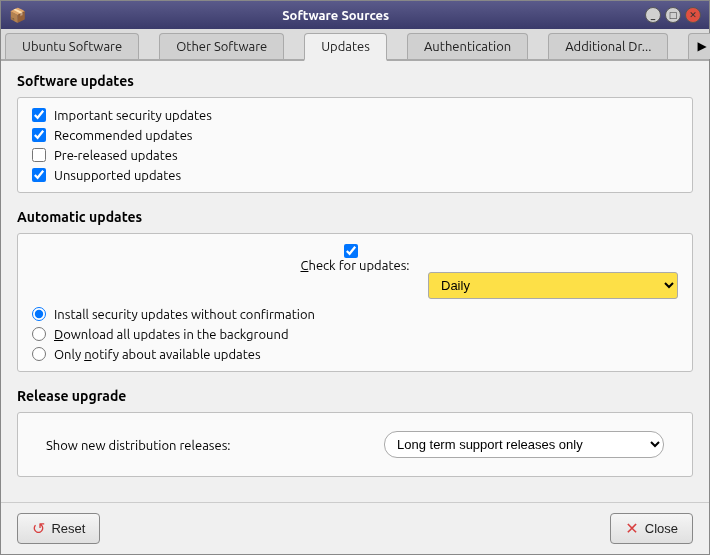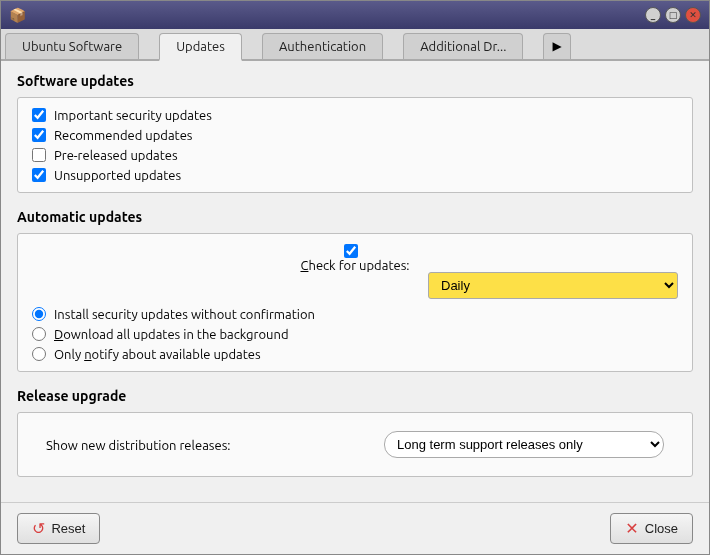--- a/index.html
+++ b/index.html
@@ -221,29 +221,31 @@
 
     u { text-decoration: underline; }
   </style>
 </head>
 <body>
 
 <div class="window">
 
   <div class="titlebar">
     <span style="font-size:14px;">📦</span>
+    <span class="titlebar-title">Software Sources</span>
     <div class="titlebar-controls">
       <div class="titlebar-btn btn-minimize">_</div>
       <div class="titlebar-btn btn-maximize">□</div>
       <div class="titlebar-btn btn-close">✕</div>
     </div>
   </div>
 
   <div class="tabs">
     <div class="tab">Ubuntu Software</div>
+    <div class="tab">Other Software</div>
     <div class="tab active">Updates</div>
     <div class="tab">Authentication</div>
     <div class="tab">Additional Dr...</div>
     <div class="tab-overflow">▶</div>
   </div>
 
   <div class="content">
 
     <div class="section">
       <div class="section-title">Software updates</div>

